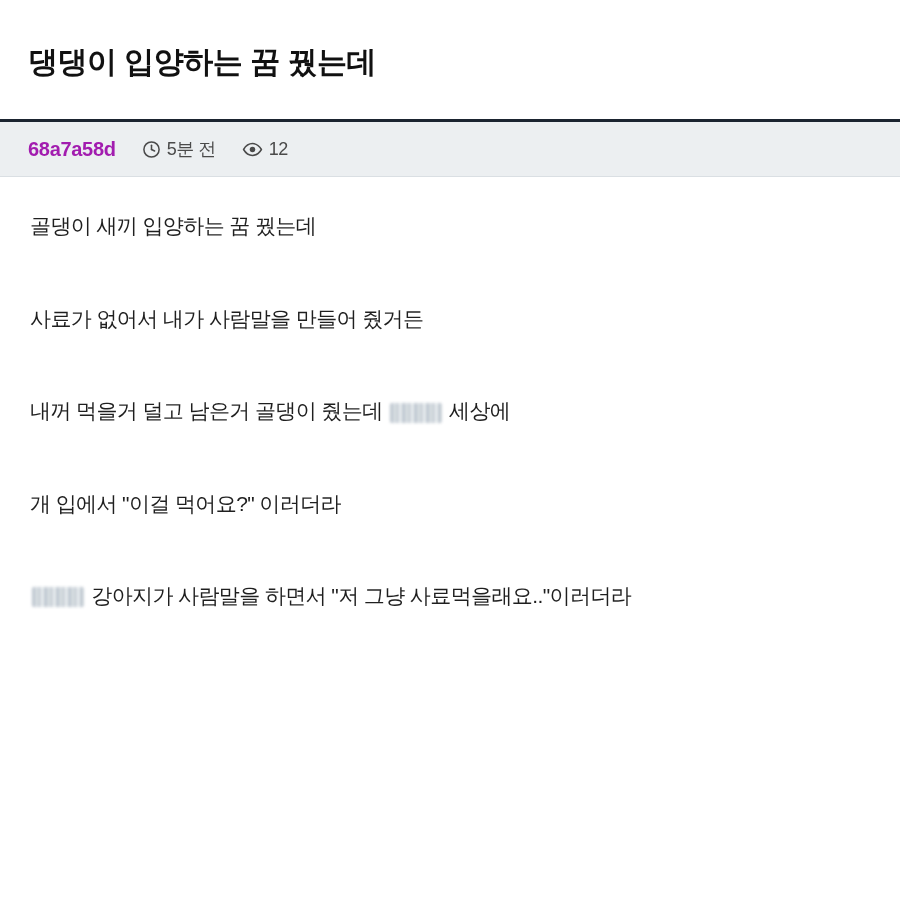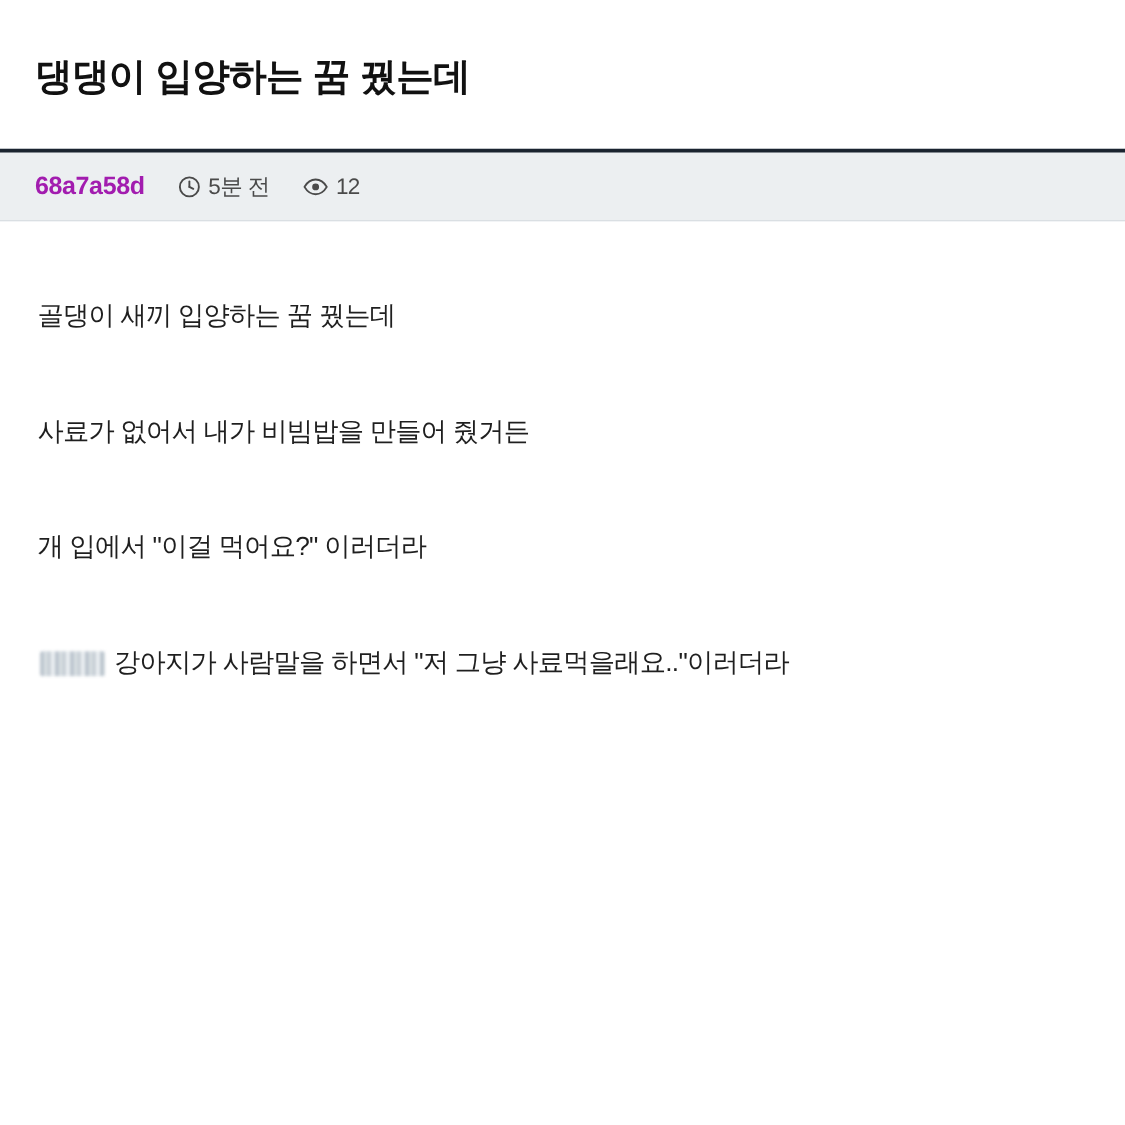--- a/index.html
+++ b/index.html
@@ -55,21 +55,20 @@
   }
   .meta-group .meta-text {
     margin-left: 6px;
     letter-spacing: -0.5px;
   }
   .icon-svg {
     display: block;
   }
   .body-area {
     padding: 34px 30px 0 30px;
-    margin-top: 27px;
   }
   .para {
     font-size: 21px;
     line-height: 1.45;
     color: #1f1f1f;
     letter-spacing: -0.6px;
     margin: 0 0 62px 0;
     white-space: pre-wrap;
   }
   .para:last-child {
@@ -119,18 +118,19 @@
           <path d="M1.6 10 C4.2 5.6 7.6 3.8 11 3.8 C14.4 3.8 17.8 5.6 20.4 10 C17.8 14.4 14.4 16.2 11 16.2 C7.6 16.2 4.2 14.4 1.6 10 Z" fill="none" stroke="#4a4a4a" stroke-width="1.6" stroke-linejoin="round"></path>
           <circle cx="11" cy="10" r="2.9" fill="#4a4a4a"></circle>
         </svg>
       </span>
       <span class="meta-text">12</span>
     </span>
   </div>
 
   <div class="body-area">
     <p class="para"><span class="inline-run">골댕이 새끼 입양하는 꿈 꿨는데</span></p>
-    <p class="para"><span class="inline-run">사료가 없어서 내가 비빔밥을 만들어 줬거든</span></p>
+    <p class="para"><span class="inline-run">사료가 없어서 내가 사람말을 만들어 줬거든</span></p>
+    <p class="para"><span class="inline-run">내꺼 먹을거 덜고 남은거 골댕이 줬는데 </span><span class="redact"></span><span class="inline-run"> 세상에</span></p>
     <p class="para"><span class="inline-run">개 입에서 "이걸 먹어요?" 이러더라</span></p>
     <p class="para"><span class="redact"></span><span class="inline-run"> 강아지가 사람말을 하면서 "저 그냥 사료먹을래요.."이러더라</span></p>
   </div>
 
 </div>
 
 </body></html>

